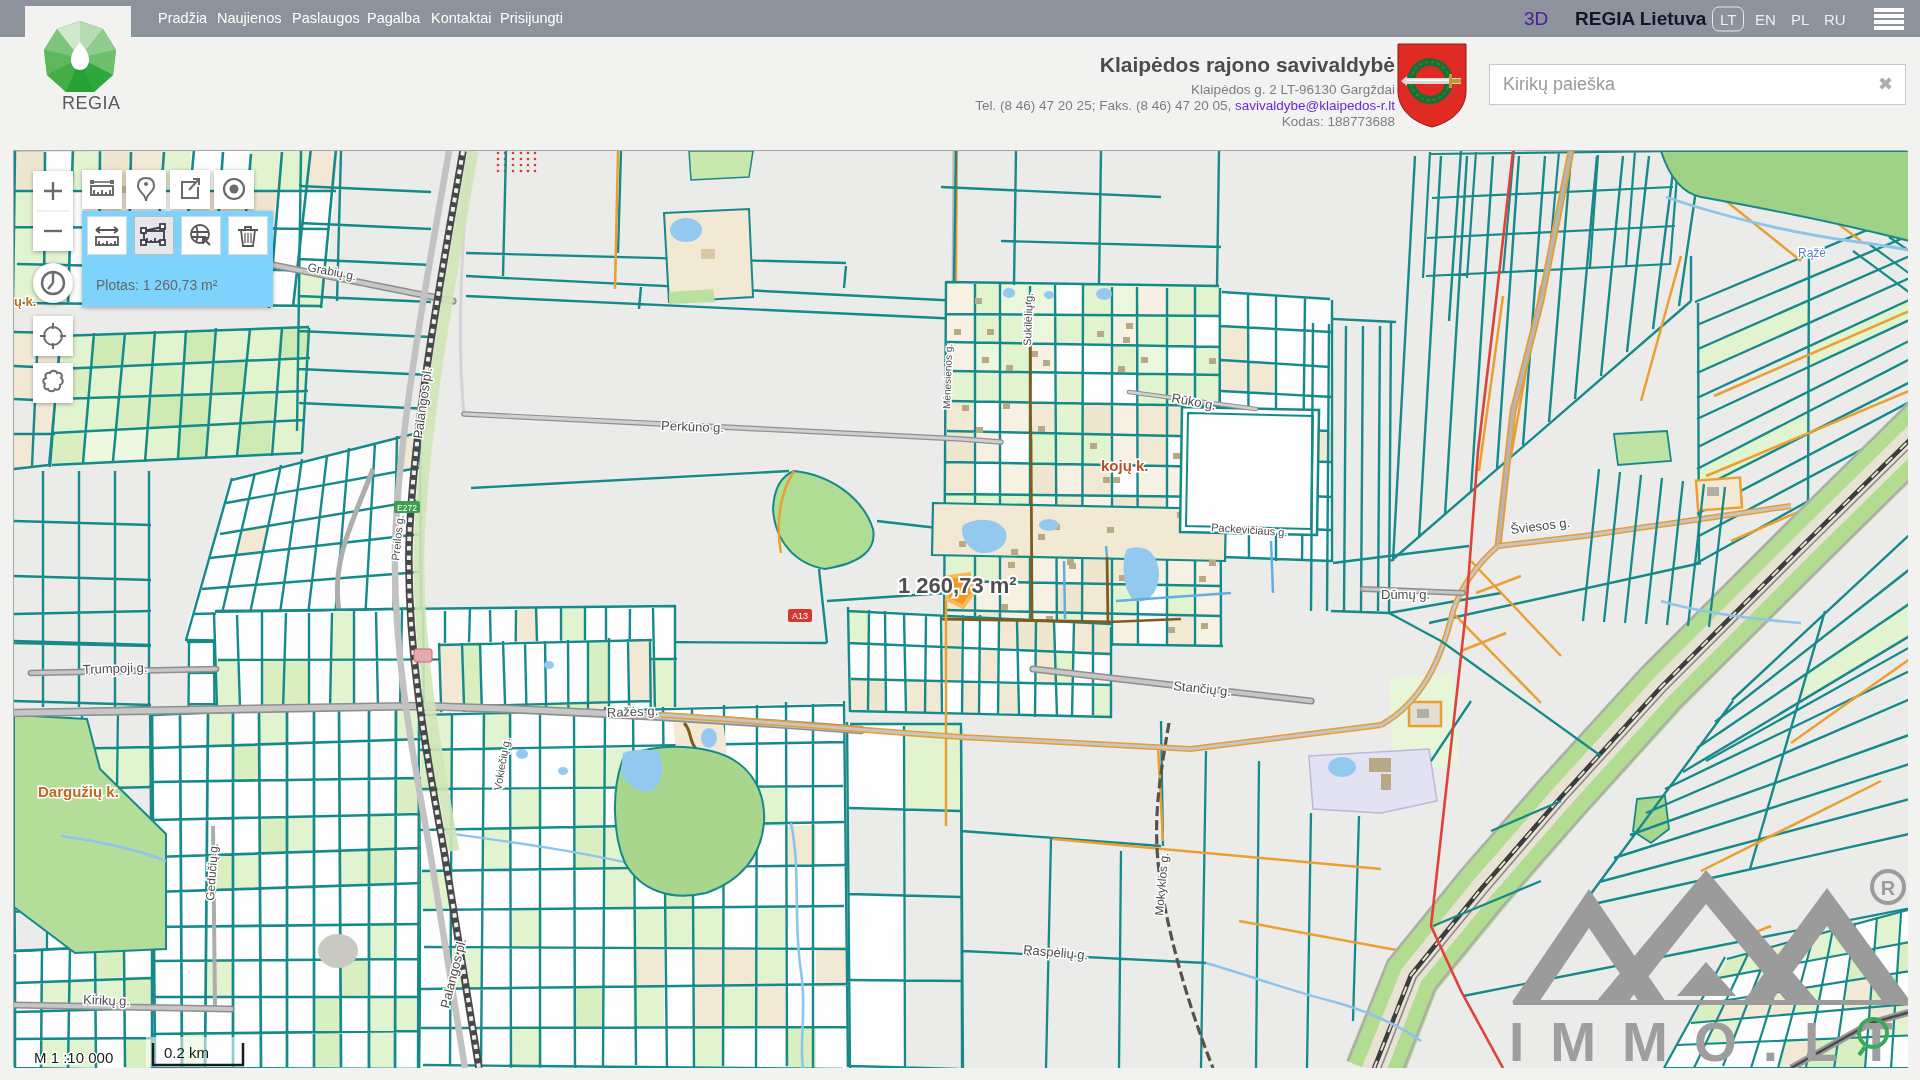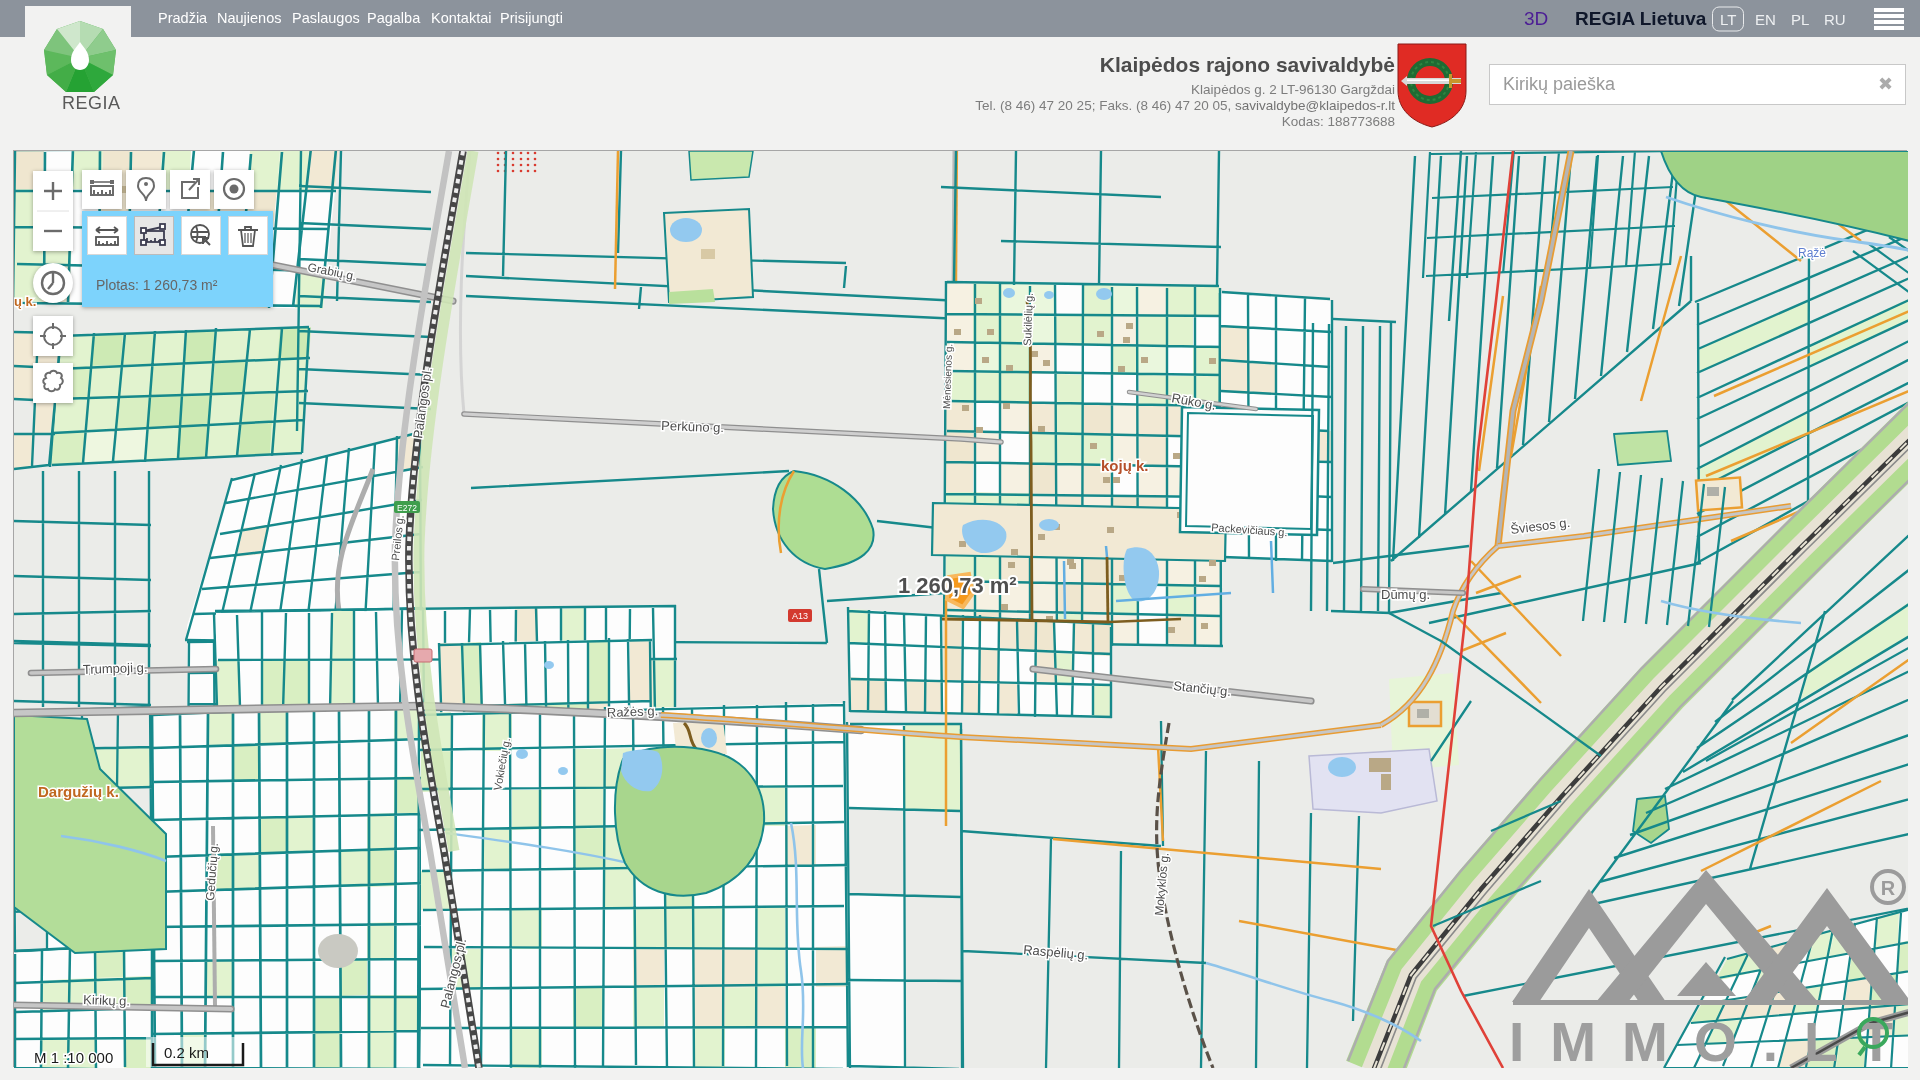--- a/index.html
+++ b/index.html
@@ -16,21 +16,21 @@
 #lang span { position:absolute; top:50%; transform:translateY(-50%);border-radius:7px; }
 #lang .box { border:1px solid #e8eaec; padding:3px 7px; left:0; }
 #lang .e1 { left:43px; } #lang .e2 { left:79px; } #lang .e3 { left:112px; }
 #burger { position:absolute; left:1874px; top:8px; }
 #burger div { width:30px; height:3.5px; background:#fff; margin-bottom:2.6px; }
 #hdr { position:absolute; left:0; top:37px; width:1920px; height:113px; background:#f2f2f1; }
 #logo { position:absolute; left:43px; top:-17px; }
 #regiatxt { position:absolute; left:51px; top:56px; font-size:18px; letter-spacing:0.5px; color:#5a5a5a;margin-left:11px; }
 #inst { position:absolute; right:525px; top:15px; text-align:right; color:#7d7d7d; font-size:13.5px; line-height:16px; }
 #inst .ttl { font-size:21px; font-weight:bold; color:#4c4c4c; line-height:26px; margin-bottom:4px;}
-#inst a { color:#737373; text-decoration:none; }
+#inst a { color:#6d28d9; text-decoration:none; }
 #coat { position:absolute; left:1397px; top:6px; }
 #search { position:absolute; left:1489px; top:27px; width:417px; height:41px; background:#fff; border:1px solid #c8c8c8; }
 #search .ph { position:absolute; left:13px; top:9px; font-size:18px; color:#9a9a9a; }
 #search .x { position:absolute; right:12px; top:8px; font-size:18px; color:#ababab; }
 #map { position:absolute; left:13px; top:150px; width:1894px; height:917px; background:#ebece9; border:1px solid #a6a6a6; }
 .btn { position:absolute; background:#fff; box-shadow:0 1px 4px rgba(0,0,0,0.35); }
 #plotpanel { position:absolute; left:68px; top:60px; width:191px; height:96px; background:#7dd3fc; box-shadow:0 1px 4px rgba(0,0,0,0.3); }
 #plotpanel .txt { position:absolute; left:14px; top:66px; font-size:14px; color:#666; }
 .tbtn { position:absolute; top:5px; width:40px; height:39px; background:#fff; border:1px solid #d8d8d8; }
 .tbtn.sel { background:#e6e6e6; border:1px solid #bbb; }

